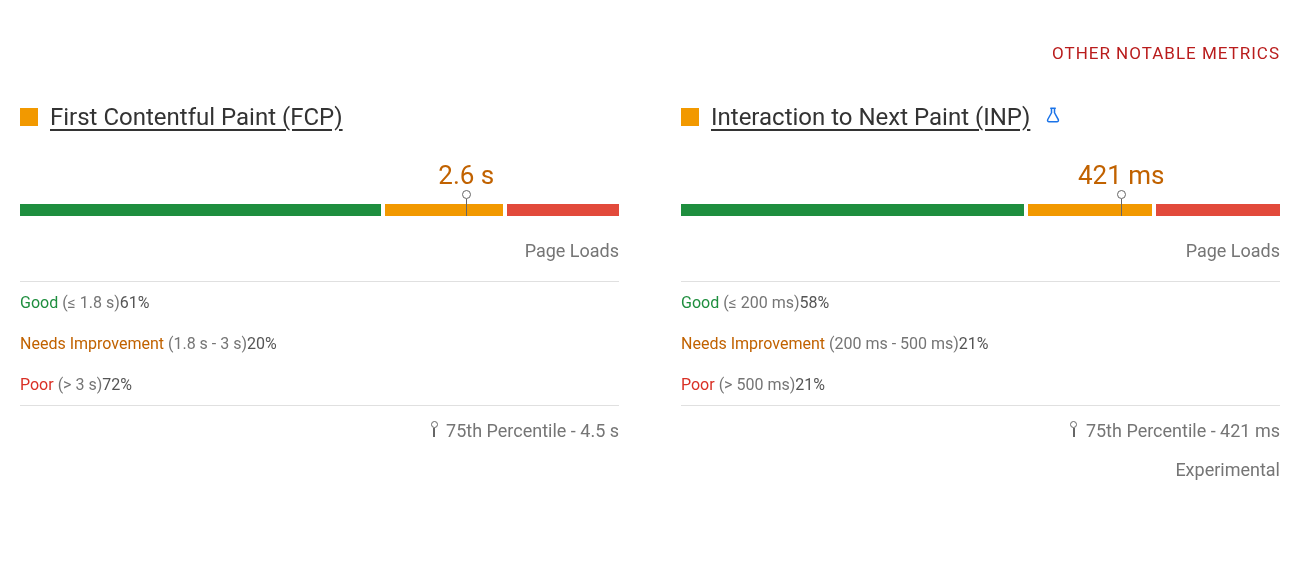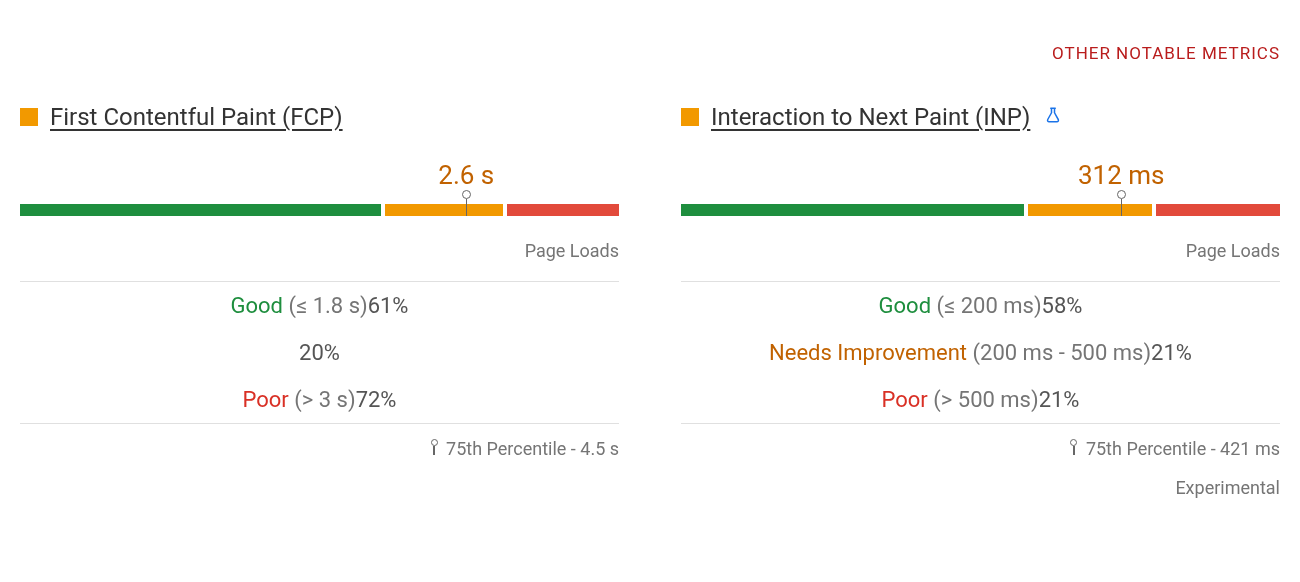--- a/index.html
+++ b/index.html
@@ -115,22 +115,22 @@
   }
   .table-header {
     text-align: right;
     color: #757575;
     font-size: 18px;
     padding-bottom: 20px;
     border-bottom: 1px solid #e0e0e0;
   }
   .dist-row {
     display: flex;
-    justify-content: center;
-    font-size: 22px;
+    justify-content: flex-start;
+    font-size: 16px;
     padding: 11px 0;
   }
   .dist-row + .dist-row { }
   .dist-row .label { }
   .dist-row .label .range { color: #757575; }
   .dist-row .pct { color: #555; }
   .label-good  { color: #1e8e3e; }
   .label-ni    { color: #c16200; }
   .label-poor  { color: #d93025; }
   .percentile-row {
@@ -202,20 +202,24 @@
     <div class="table-header">Page Loads</div>
 
     <div class="dist-row">
       <span class="label">
         <span class="label-good">Good</span>
         <span class="range">(≤ 1.8 s)</span>
       </span>
       <span class="pct">61%</span>
     </div>
     <div class="dist-row">
+      <span class="label">
+        <span class="label-ni">Needs Improvement</span>
+        <span class="range">(1.8 s - 3 s)</span>
+      </span>
       <span class="pct">20%</span>
     </div>
     <div class="dist-row">
       <span class="label">
         <span class="label-poor">Poor</span>
         <span class="range">(&gt; 3 s)</span>
       </span>
       <span class="pct">72%</span>
     </div>
 
@@ -233,21 +237,21 @@
       <div class="status-square"></div>
       <a href="#" class="metric-title">Interaction to Next Paint (INP)</a>
       <a href="#" class="flask-icon">
         <svg width="18" height="18" viewBox="0 0 24 24" fill="none" stroke="currentColor" stroke-width="2" stroke-linecap="round" stroke-linejoin="round">
             <path d="M9 3h6M10 3v6l-5 9a2 2 0 0 0 1.8 3h10.4a2 2 0 0 0 1.8-3l-5-9V3"></path>
           </svg>
       </a>
     </div>
 
     <div class="metric-value">
-      <span class="v-text" style="left:73.5%">312 ms</span>
+      <span class="v-text" style="left:73.5%">421 ms</span>
     </div>
 
     <div class="bar-wrap">
       <div class="bar">
         <div class="seg seg-good" style="flex:58"></div>
         <div class="gap"></div>
         <div class="seg seg-ni" style="flex:21"></div>
         <div class="gap"></div>
         <div class="seg seg-poor" style="flex:21"></div>
       </div>

